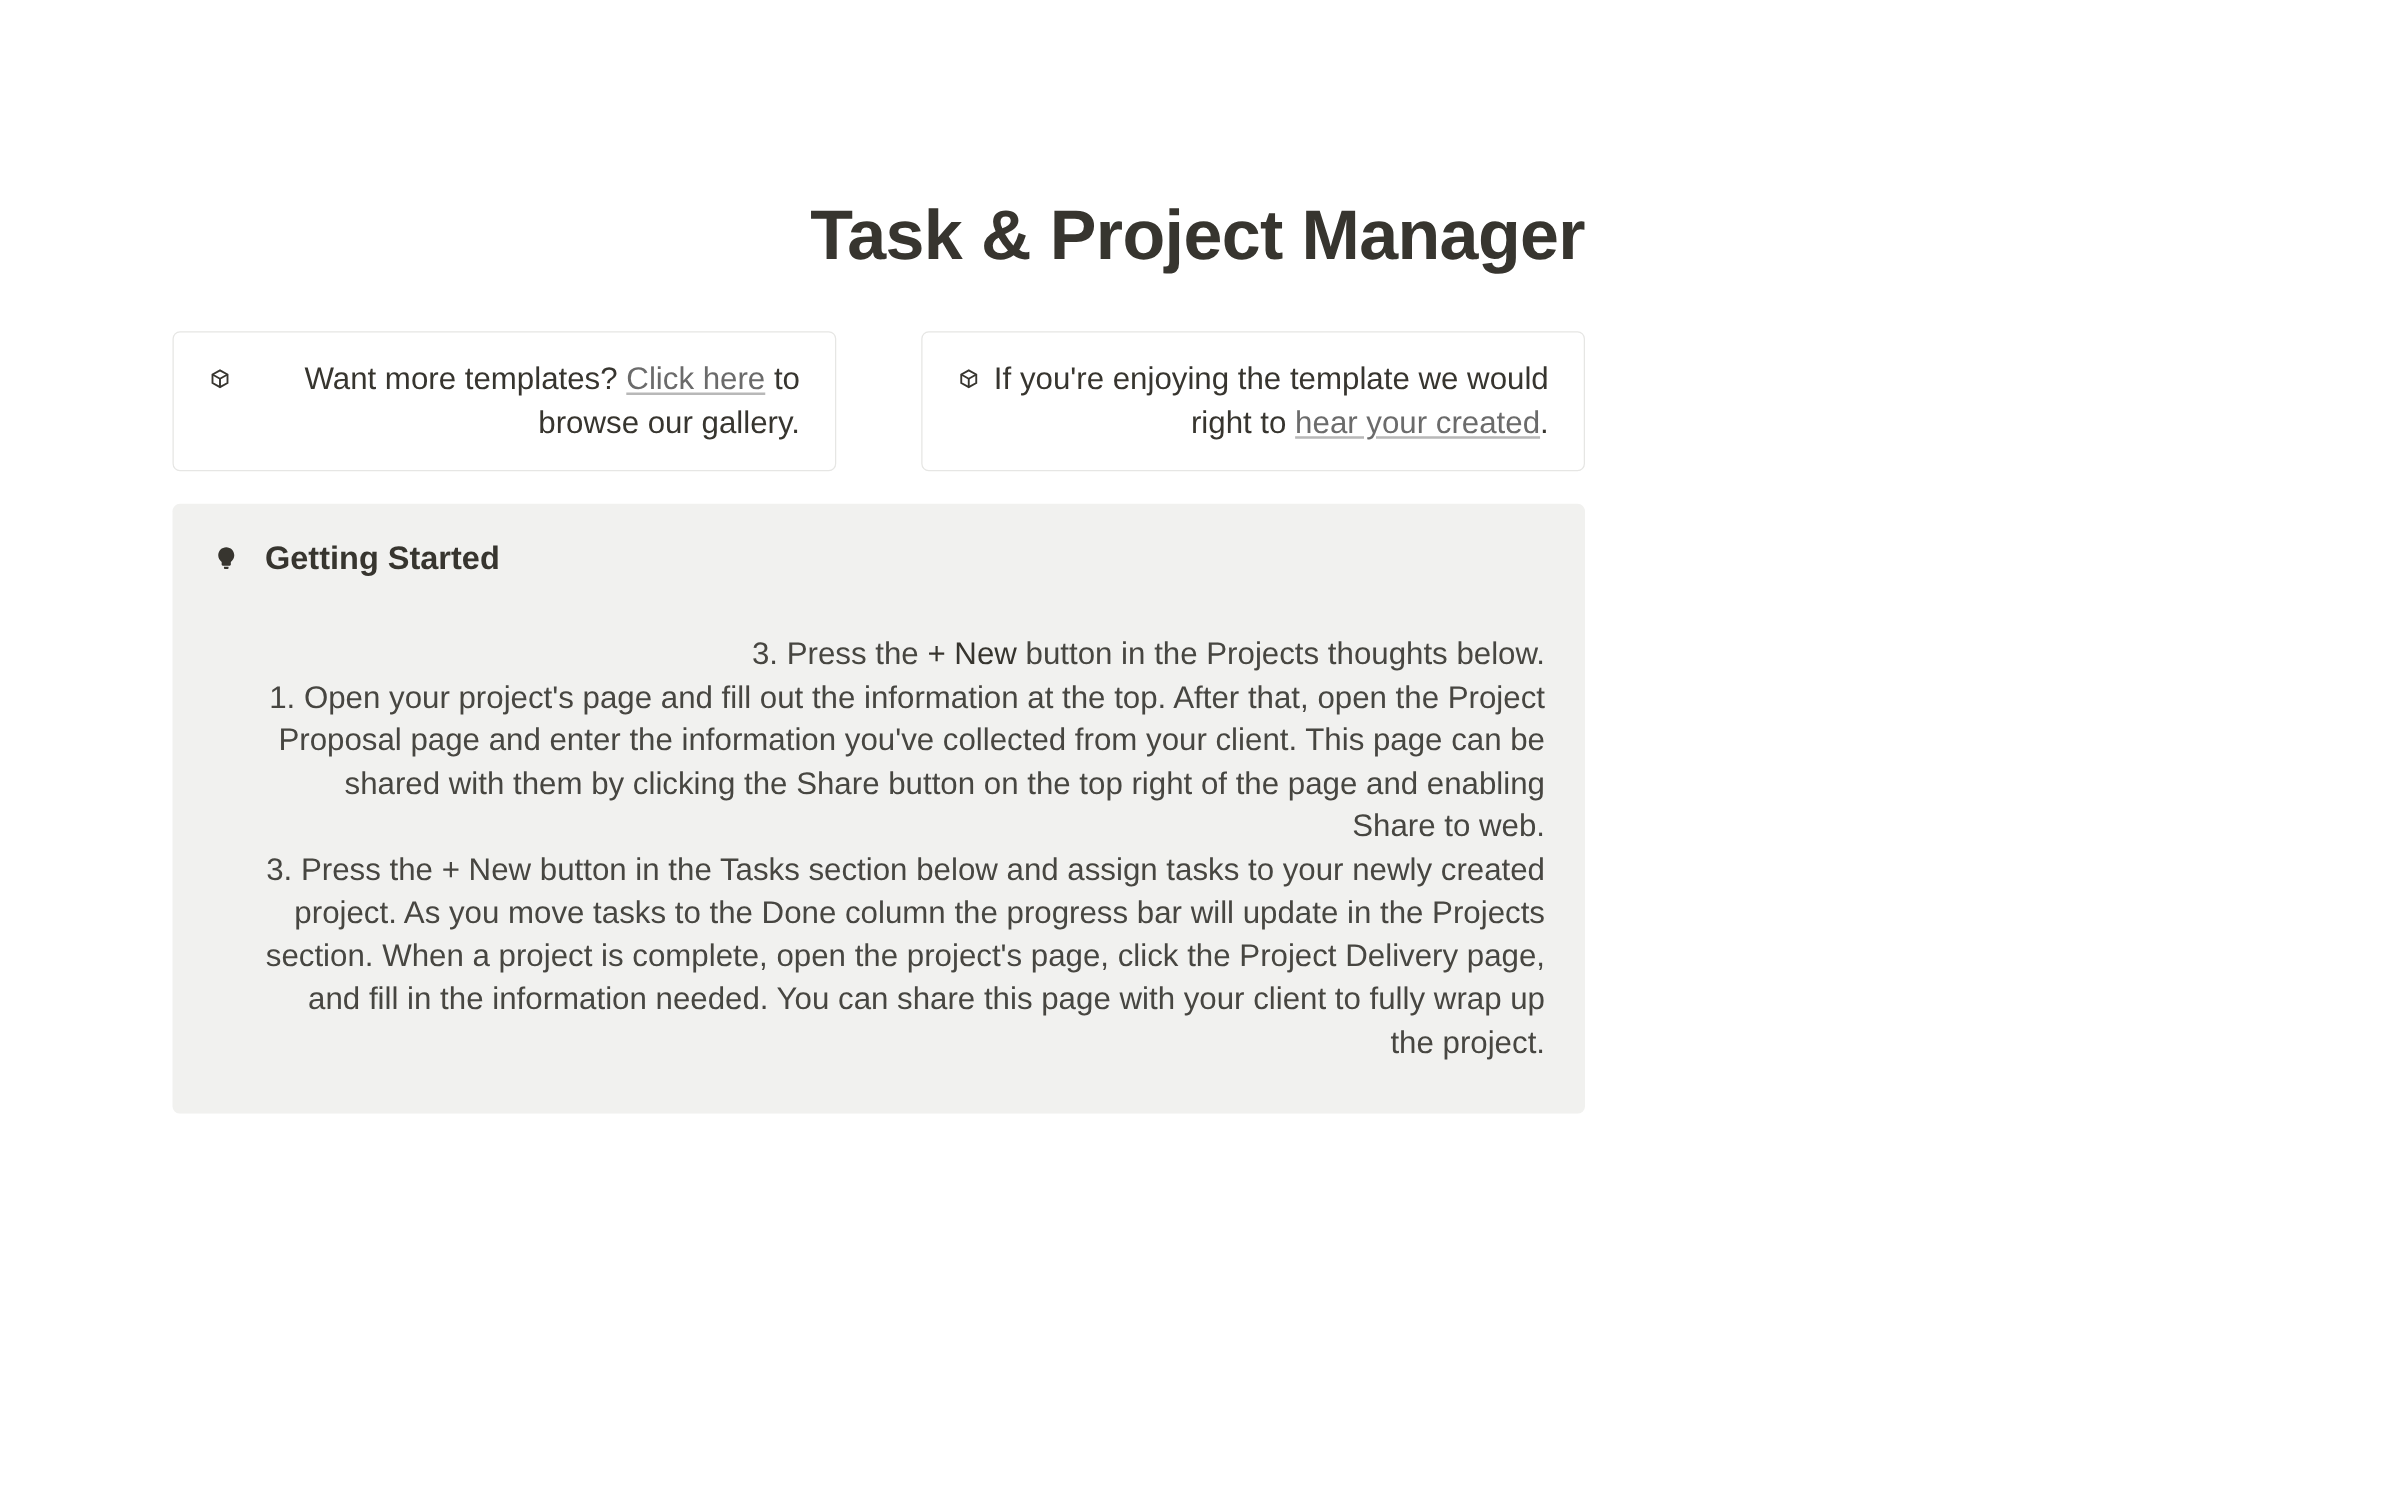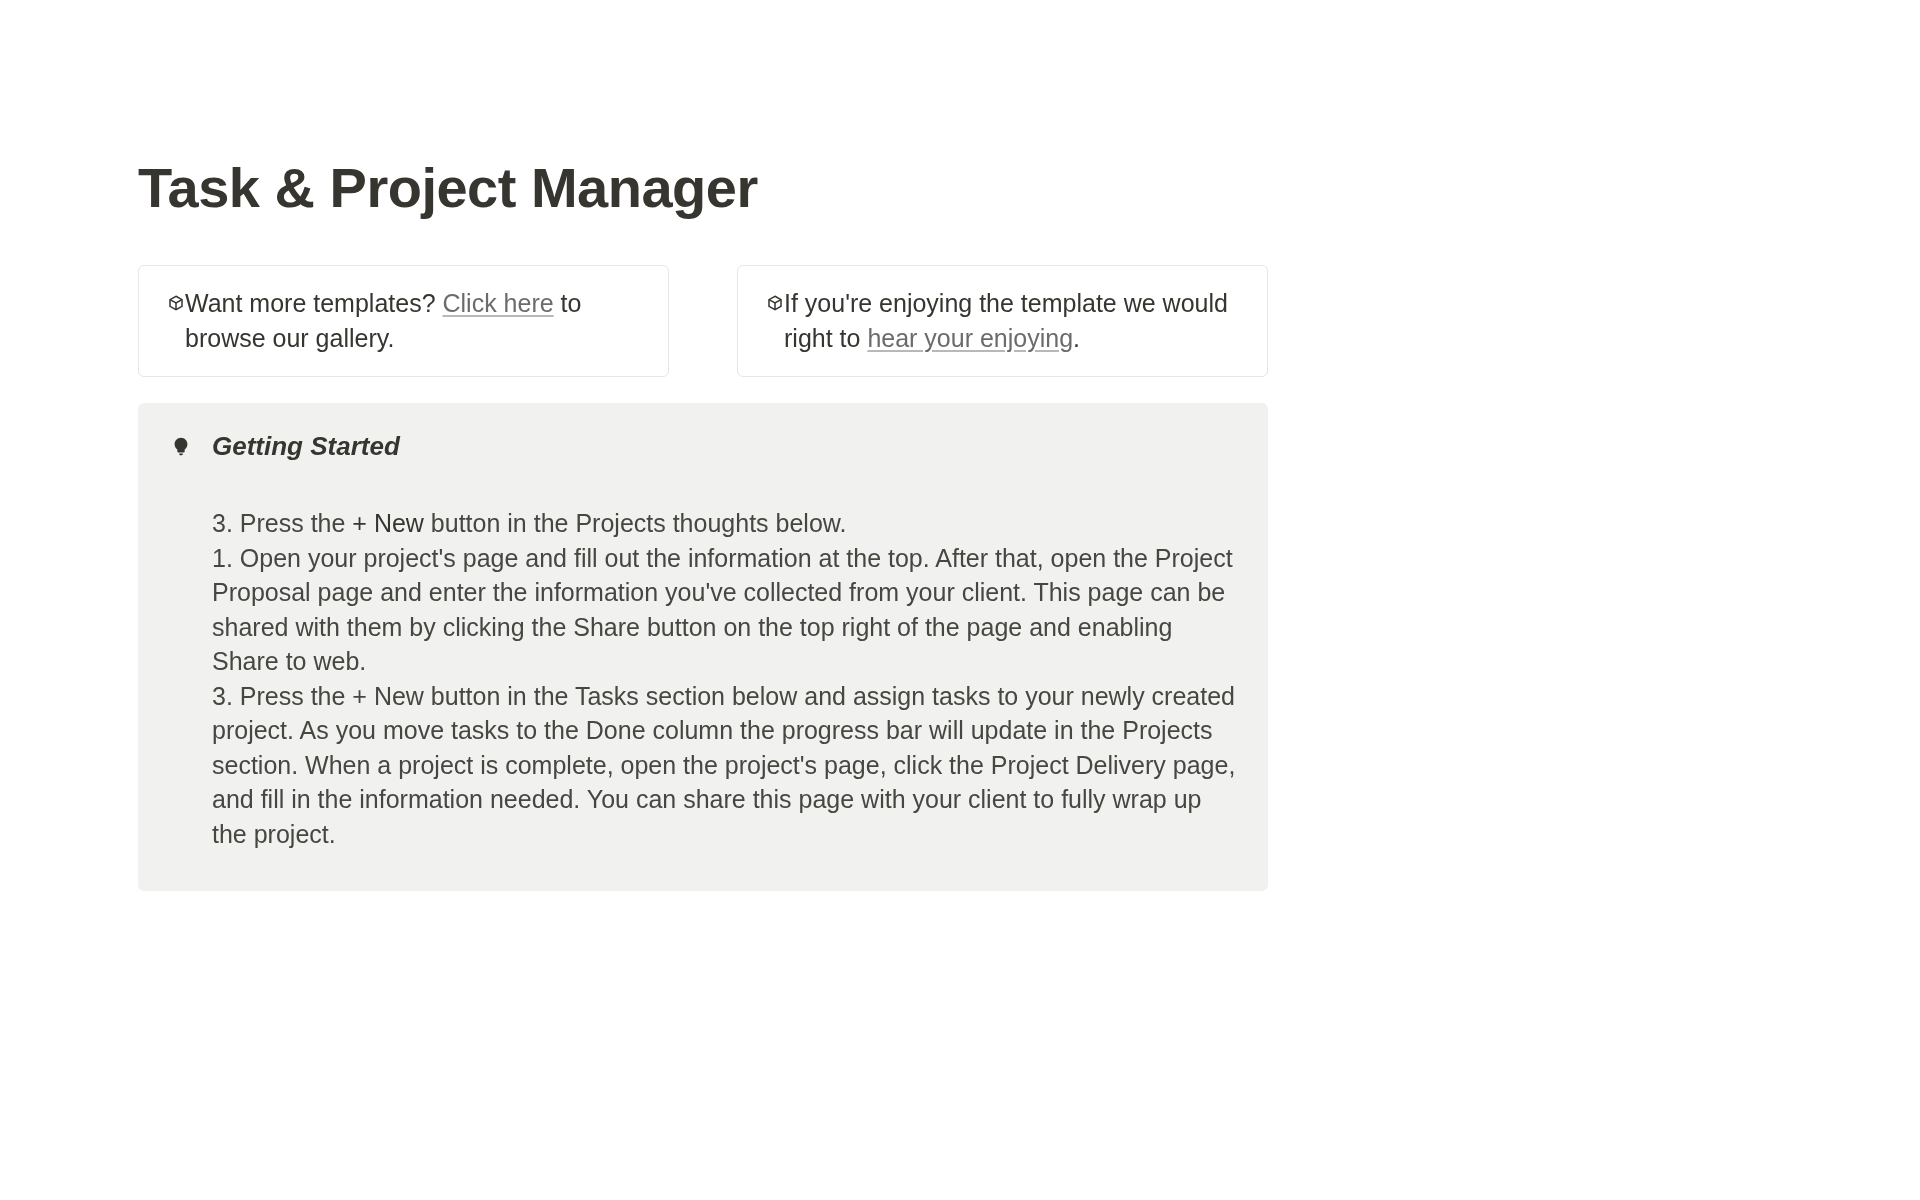--- a/index.html
+++ b/index.html
@@ -14,20 +14,21 @@
       color: #37352f;
       padding: 0;
       margin: 0;
     }
     
     .page-container {
       max-width: 1130px;
       margin: 0 auto;
       padding: 155px 0 0 0;
       margin-left: 138px;
+      text-align: right;
     }
     
     .page-title {
       font-size: 56px;
       font-weight: 800;
       color: #37352f;
       margin-bottom: 45px;
       letter-spacing: -0.5px;
     }
     
@@ -87,21 +88,20 @@
     .callout-icon {
       width: 22px;
       height: 22px;
       flex-shrink: 0;
     }
     
     .callout-title {
       font-size: 26px;
       font-weight: 700;
       color: #37352f;
-      font-style: italic;
     }
     
     .callout-body {
       padding-left: 42px;
       font-size: 25px;
       line-height: 1.38;
       color: #474641;
     }
     
     .callout-body p {
@@ -137,21 +137,21 @@
 
     <div class="card">
       <span class="card-icon">
         <svg viewBox="0 0 24 24" fill="none" stroke="currentColor" stroke-width="2">
           <path d="M12 3 L20 7.5 L20 16.5 L12 21 L4 16.5 L4 7.5 Z"></path>
           <path d="M4 7.5 L12 12 L20 7.5"></path>
           <path d="M12 12 L12 21"></path>
         </svg>
       </span>
       <div class="card-text">
-        <span>If you're enjoying the template we would right to </span><span class="link-text">hear your enjoying</span><span>.</span>
+        <span>If you're enjoying the template we would right to </span><span class="link-text">hear your created</span><span>.</span>
       </div>
     </div>
 
   </div>
 
   <div class="callout">
     <div class="callout-header">
       <span class="callout-icon">
         <svg viewBox="0 0 24 24" fill="#37352f">
           <path d="M12 2C8.13 2 5 5.13 5 9c0 2.38 1.19 4.47 3 5.74V17c0 .55.45 1 1 1h6c.55 0 1-.45 1-1v-2.26c1.81-1.27 3-3.36 3-5.74 0-3.87-3.13-7-7-7zm2 17h-4v1c0 .55.45 1 1 1h2c.55 0 1-.45 1-1v-1z"></path>

